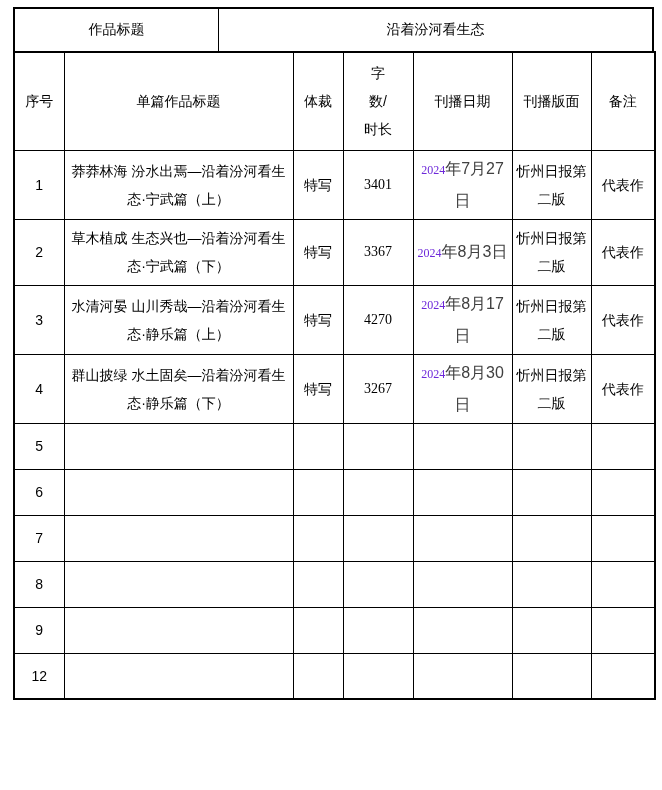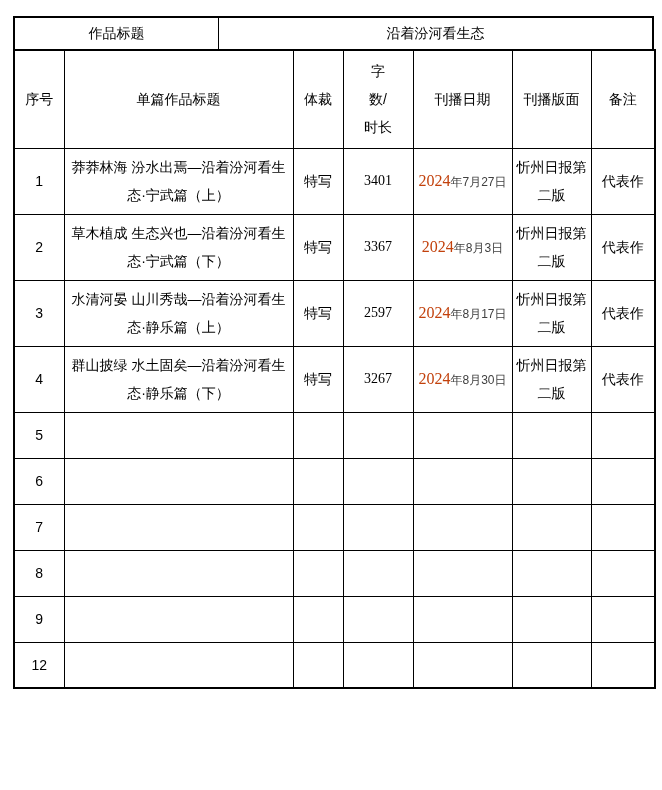--- a/index.html
+++ b/index.html
@@ -14,24 +14,23 @@
   .page {
     position: absolute;
     left: 13px;
     top: 7px;
     width: 641px;
   }
   
   .banner {
     display: flex;
     box-sizing: border-box;
-    height: 35px;
+    height: 46px;
     border: 2px solid #000;
     background: #fff;
-    margin-top: 9px;
   }
   .banner-label {
     box-sizing: border-box;
     width: 204px;
     border-right: 1.5px solid #000;
     display: flex;
     align-items: center;
     justify-content: center;
     font-size: 14px;
   }
@@ -66,26 +65,26 @@
   tr.row-empty  { height: 46px; }
   .c-title { line-height: 2.15; padding: 2px 4px; margin-top: 8px; }
   .c-page  { line-height: 2.1; }
   .c-count {
     font-family: "Liberation Serif", serif;
     font-size: 12px;
   }
   .c-date { line-height: 1.9; padding: 2px 1px; }
   .date-year {
     font-family: "Liberation Serif", serif;
+    font-size: 12px;
+    color: #6d28d9;
+    margin-top: 19px;
+  }
+  .date-main {
     font-size: 16px;
-    color: #c2410c;
-    margin-top: 19px;
-  }
-  .date-main {
-    font-size: 12px;
     color: #404040;
   }
   .lines { white-space: pre-line; }
 </style>
 </head>
 <body>
 
 <div class="page">
 
   <div class="banner">
@@ -132,21 +131,21 @@
     <td class="c-genre">特写</td>
     <td class="c-count">3367</td>
     <td class="c-date"><span class="date-year">2024</span><span class="date-main">年8月3日</span></td>
     <td class="c-page">忻州日报第二版</td>
     <td class="c-note">代表作</td>
   </tr>
         <tr class="row-filled">
     <td class="c-index">3</td>
     <td class="c-title">水清河晏 山川秀哉—沿着汾河看生态·静乐篇（上）</td>
     <td class="c-genre">特写</td>
-    <td class="c-count">2597</td>
+    <td class="c-count">4270</td>
     <td class="c-date"><span class="date-year">2024</span><span class="date-main">年8月17日</span></td>
     <td class="c-page">忻州日报第二版</td>
     <td class="c-note">代表作</td>
   </tr>
         <tr class="row-filled">
     <td class="c-index">4</td>
     <td class="c-title">群山披绿 水土固矣—沿着汾河看生态·静乐篇（下）</td>
     <td class="c-genre">特写</td>
     <td class="c-count">3267</td>
     <td class="c-date"><span class="date-year">2024</span><span class="date-main">年8月30日</span></td>

